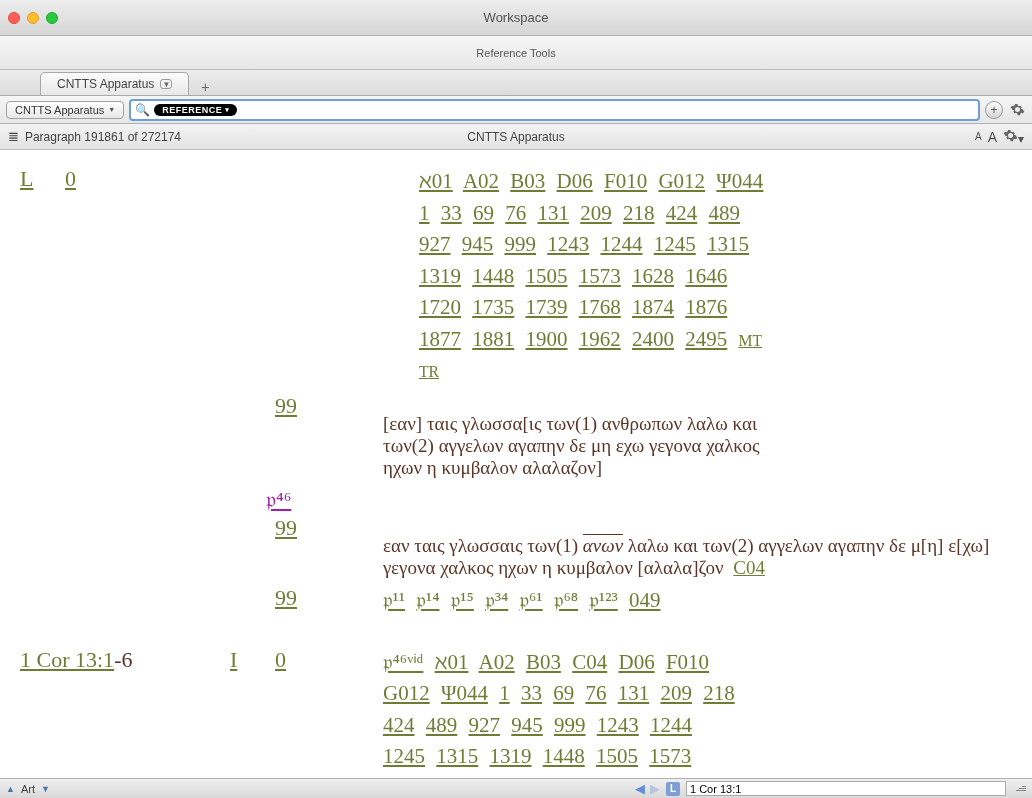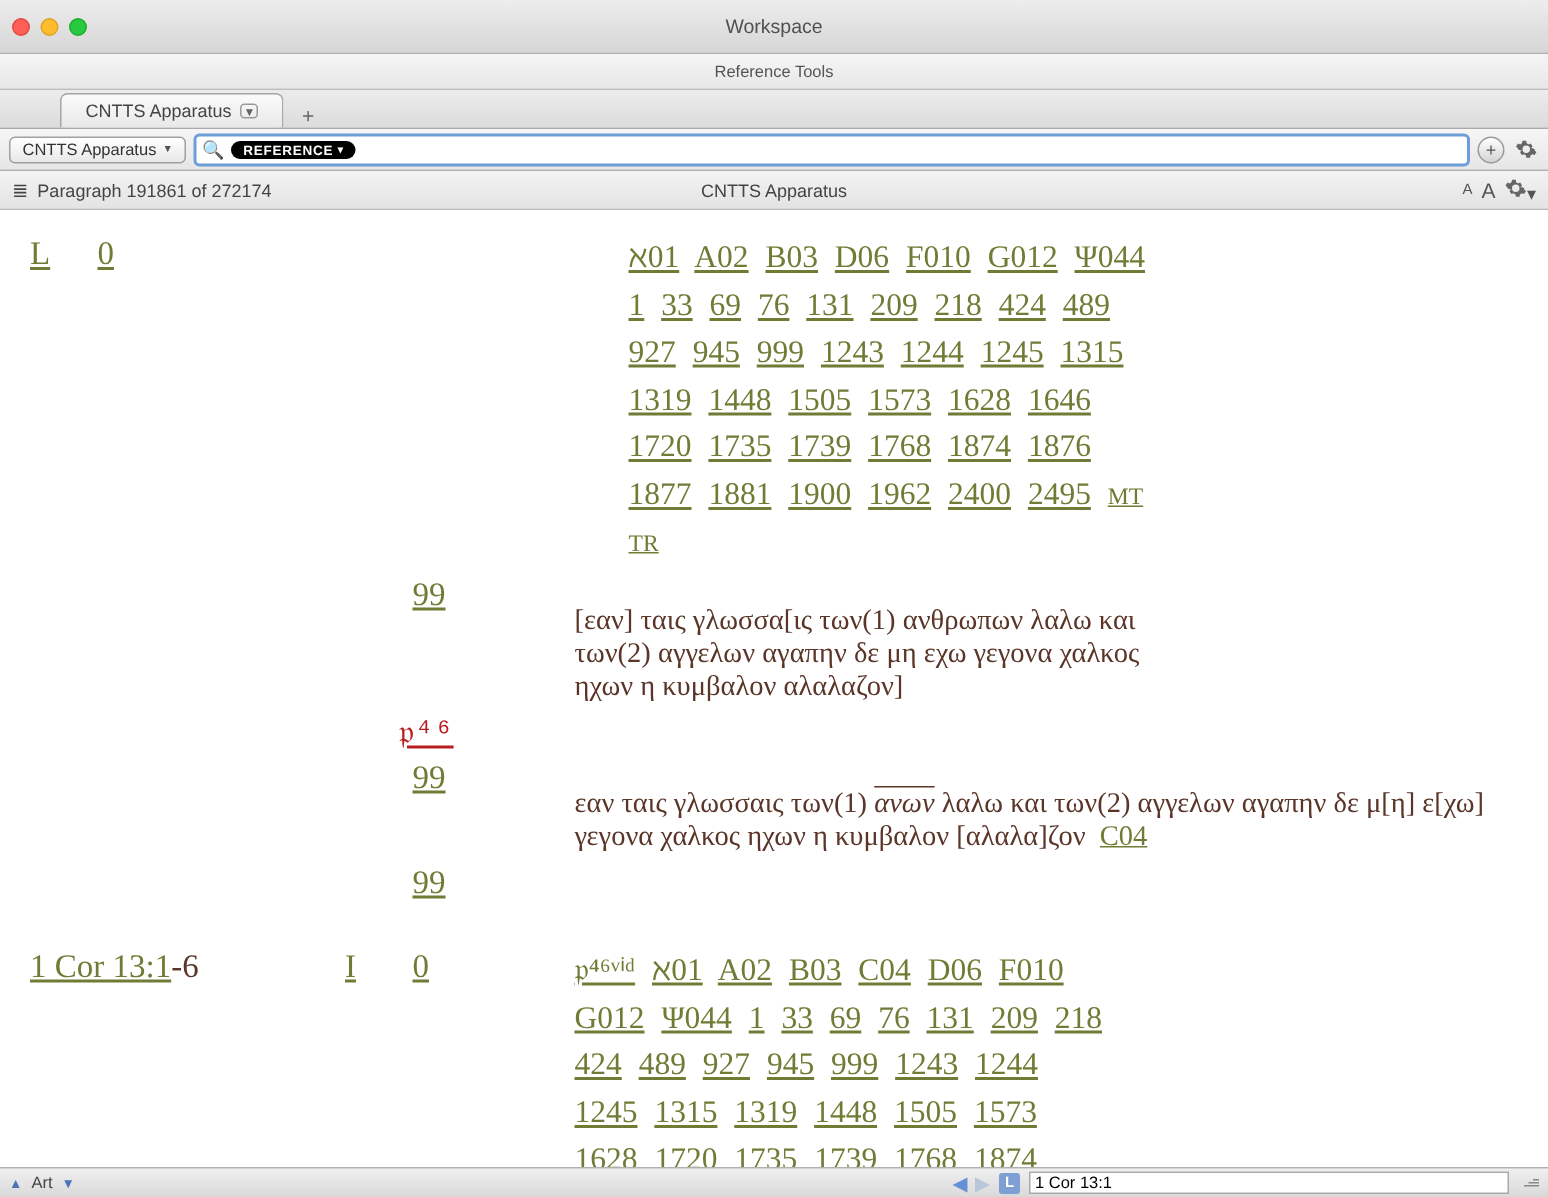--- a/index.html
+++ b/index.html
@@ -22,21 +22,21 @@
   align-items: center;
   position: relative;
 }
 .traffic { display: flex; gap: 7px; margin-left: 8px; }
 .tl { width: 12px; height: 12px; border-radius: 50%; }
 .tl.r { background: #ff5f57; border: 1px solid #e1483e; }
 .tl.y { background: #ffbd2e; border: 1px solid #e0a024; }
 .tl.g { background: #28c840; border: 1px solid #1dac2d; }
 .titlebar .title { position: absolute; left: 50%; transform: translateX(-50%); font-size: 13px; color: #505050; }
 .subtitlebar {
-  height: 24px;
+  height: 34px;
   background: linear-gradient(#f6f6f6, #e7e7e7);
   border-bottom: 1px solid #bcbcbc;
   display: flex;
   align-items: center;
   justify-content: center;
   font-size: 11px;
   color: #555;
 }
 .tabbar {
   height: 26px;
@@ -147,21 +147,21 @@
 .c-ref .main { text-decoration: underline; }
 .c-ref .suffix { color: #5a3528; }
 .c-type { width: 45px; font-size: 22px; color: #707c35; text-decoration: underline; }
 .c-var { width: 108px; font-size: 22px; color: #707c35; text-decoration: underline; }
 .c-greek { flex: 1; font-size: 19px; color: #5a3528; padding-right: 246px; margin-top: 20px; }
 .c-greek.with-mss { padding-right: 0; }
 .c-mss { width: 360px; font-size: 21px; line-height: 1.5; }
 .mss-link { color: #707c35; text-decoration: underline; margin-right: 6px; white-space: nowrap; }
 .small-mss { font-size: 0.75em; }
 .greek-cont { margin-left: 246px; font-size: 22px; color: #5a3528; line-height: 1.4; display:flex; }
-.pms { color: #b91c1c; text-decoration: underline; font-family: Liberation Mono, monospace; }
+.pms { color: #a21caf; text-decoration: underline; font-family: Liberation Serif, serif; }
 .overline { text-decoration: overline; font-style: italic; }
 .bottombar {
   height: 20px;
   background: linear-gradient(#f0f0f0, #d9d9d9);
   border-top: 1px solid #b0b0b0;
   display: flex;
   align-items: center;
   padding: 0 6px;
   font-size: 11px;
   color: #444;
@@ -254,20 +254,21 @@
       <div class="row">
         <div class="c-ref"></div>
         <div class="c-type"></div>
         <div class="c-var">99</div>
         <div class="c-greek with-mss">εαν ταις γλωσσαις των(1) <span class="overline">ανων</span> λαλω και των(2) αγγελων αγαπην δε μ[η] ε[χω] γεγονα χαλκος ηχων η κυμβαλον [αλαλα]ζον &nbsp;<span class="mss-link">C04</span></div>
       </div>
       <div class="row">
         <div class="c-ref"></div>
         <div class="c-type"></div>
         <div class="c-var">99</div>
+        <div class="c-mss"><span class="mss-link">𝔭¹¹</span> <span class="mss-link">𝔭¹⁴</span> <span class="mss-link">𝔭¹⁵</span> <span class="mss-link">𝔭³⁴</span> <span class="mss-link">𝔭⁶¹</span> <span class="mss-link">𝔭⁶⁸</span> <span class="mss-link">𝔭¹²³</span> <span class="mss-link ">049</span></div>
       </div>
     </div>
     <div class="entry">
       <div class="row">
         <div class="c-ref"><span class="main">1 Cor 13:1</span><span class="suffix">-6</span></div>
         <div class="c-type"><span>I</span></div>
         <div class="c-var">0</div>
         <div class="c-mss"><span class="mss-link">𝔭⁴⁶ᵛⁱᵈ</span> <span class="mss-link ">‎ℵ01</span> <span class="mss-link ">A02</span> <span class="mss-link ">B03</span> <span class="mss-link ">C04</span> <span class="mss-link ">D06</span> <span class="mss-link ">F010</span> <span class="mss-link ">G012</span> <span class="mss-link ">Ψ044</span> <span class="mss-link ">1</span> <span class="mss-link ">33</span> <span class="mss-link ">69</span> <span class="mss-link ">76</span> <span class="mss-link ">131</span> <span class="mss-link ">209</span> <span class="mss-link ">218</span> <span class="mss-link ">424</span> <span class="mss-link ">489</span> <span class="mss-link ">927</span> <span class="mss-link ">945</span> <span class="mss-link ">999</span> <span class="mss-link ">1243</span> <span class="mss-link ">1244</span> <span class="mss-link ">1245</span> <span class="mss-link ">1315</span> <span class="mss-link ">1319</span> <span class="mss-link ">1448</span> <span class="mss-link ">1505</span> <span class="mss-link ">1573</span> <span class="mss-link ">1628</span> <span class="mss-link ">1720</span> <span class="mss-link ">1735</span> <span class="mss-link ">1739</span> <span class="mss-link ">1768</span> <span class="mss-link ">1874</span>         </div>
       </div>
     </div>

